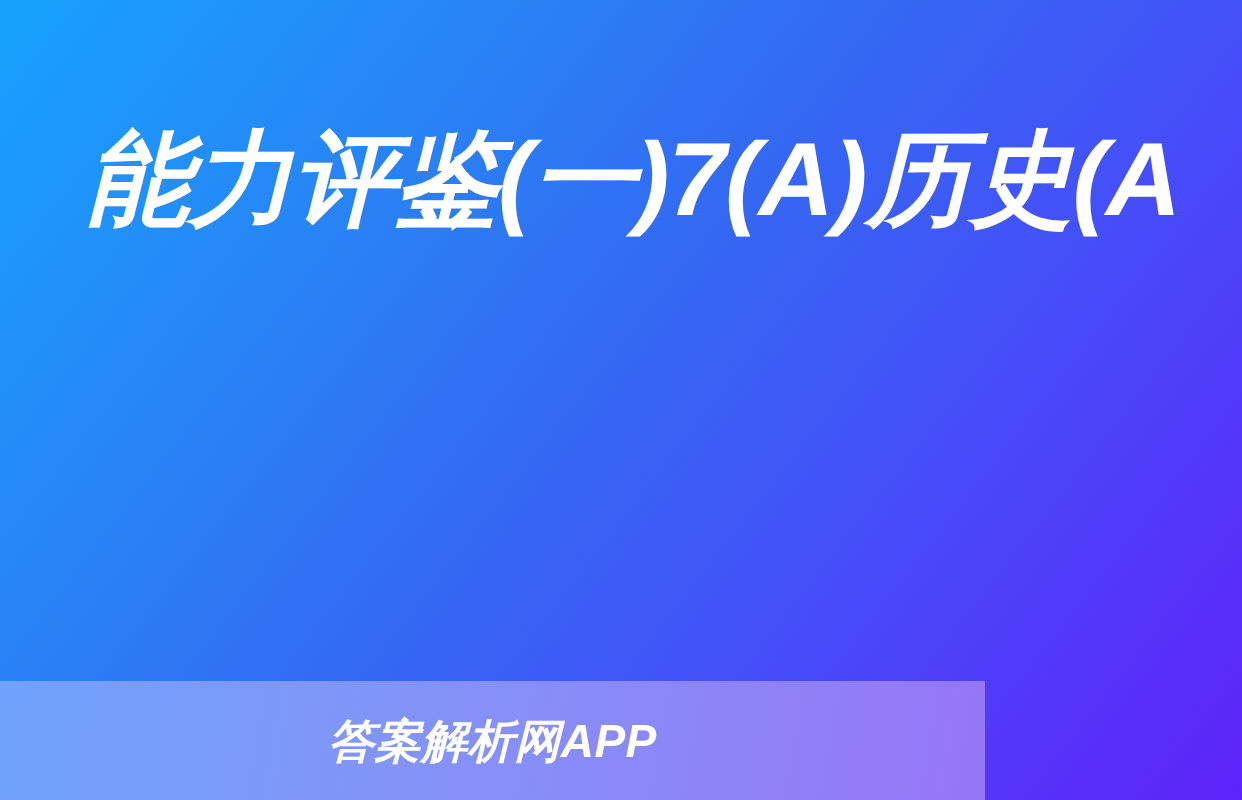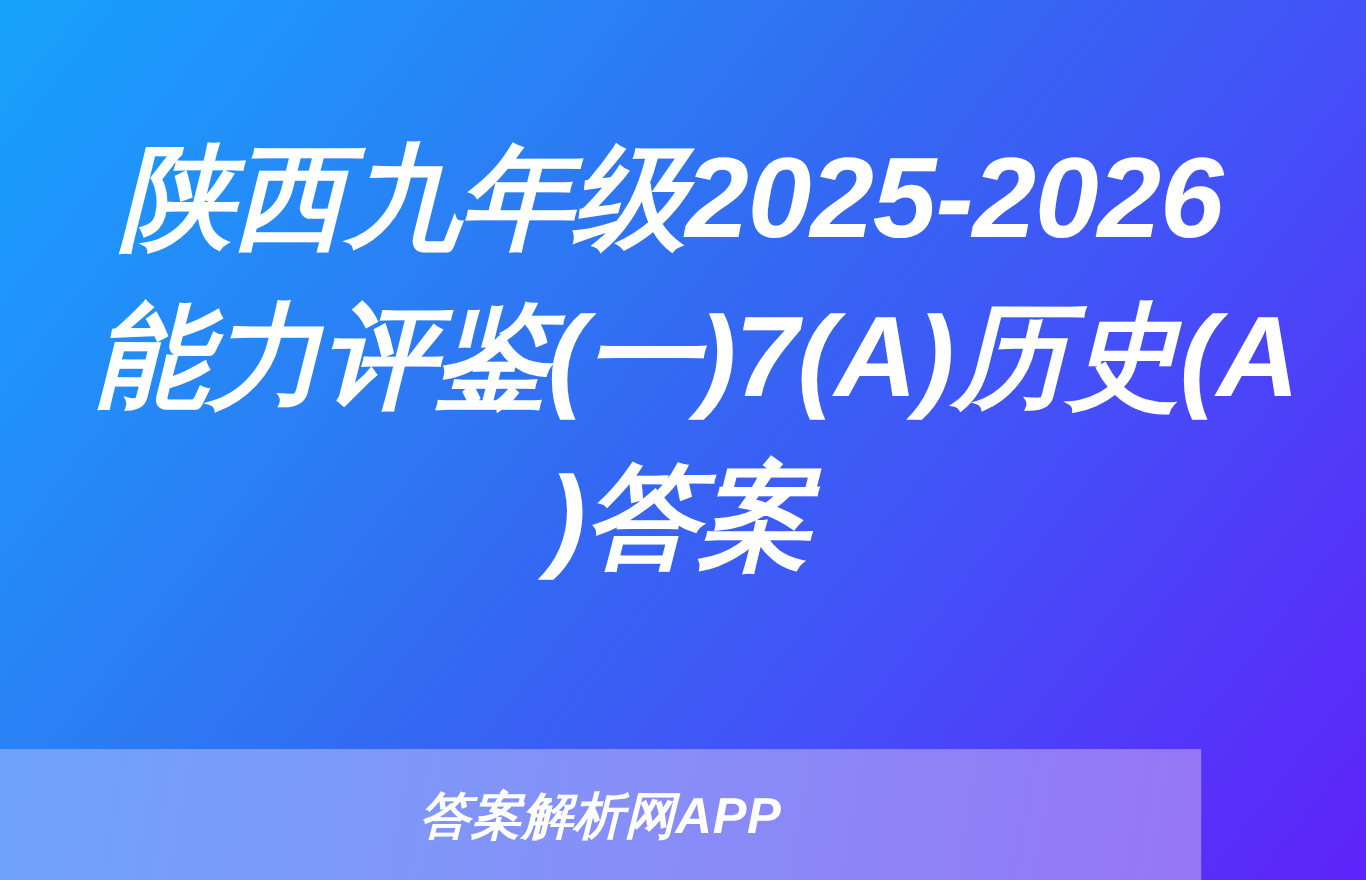--- a/index.html
+++ b/index.html
@@ -54,21 +54,21 @@
 
   .title-line.l1 { text-indent: 0px; }
   .title-line.l2 { text-indent: -22px; }
   .title-line.l3 { text-indent: -22px; }
   .title-line.l4 { text-indent: 390px; }
 
   #footer-banner {
     position: absolute;
     left: 0;
     top: 681px;
-    width: 1092px;
+    width: 985px;
     height: 119px;
     display: flex;
     align-items: center;
     justify-content: center;
     background: linear-gradient(100deg,
                 #6EA3FB 0%,
                 #7B9AF9 25%,
                 #8690F8 50%,
                 #8E83F7 75%,
                 #9676F5 100%);
@@ -83,22 +83,20 @@
     letter-spacing: 0.5px;
     white-space: nowrap;
   }
 </style>
 </head>
 <body>
 
 <div id="card">
 
   <div id="title-area">
-    <span class="title-line l1">陕西九年级2025-2026</span>
     <span class="title-line l3">能力评鉴(一)7(A)历史(A</span>
-    <span class="title-line l4">)答案</span>
   </div>
 
   <div id="footer-banner">
     <span id="footer-text">答案解析网APP</span>
   </div>
 
 </div>
 
 </body></html>

